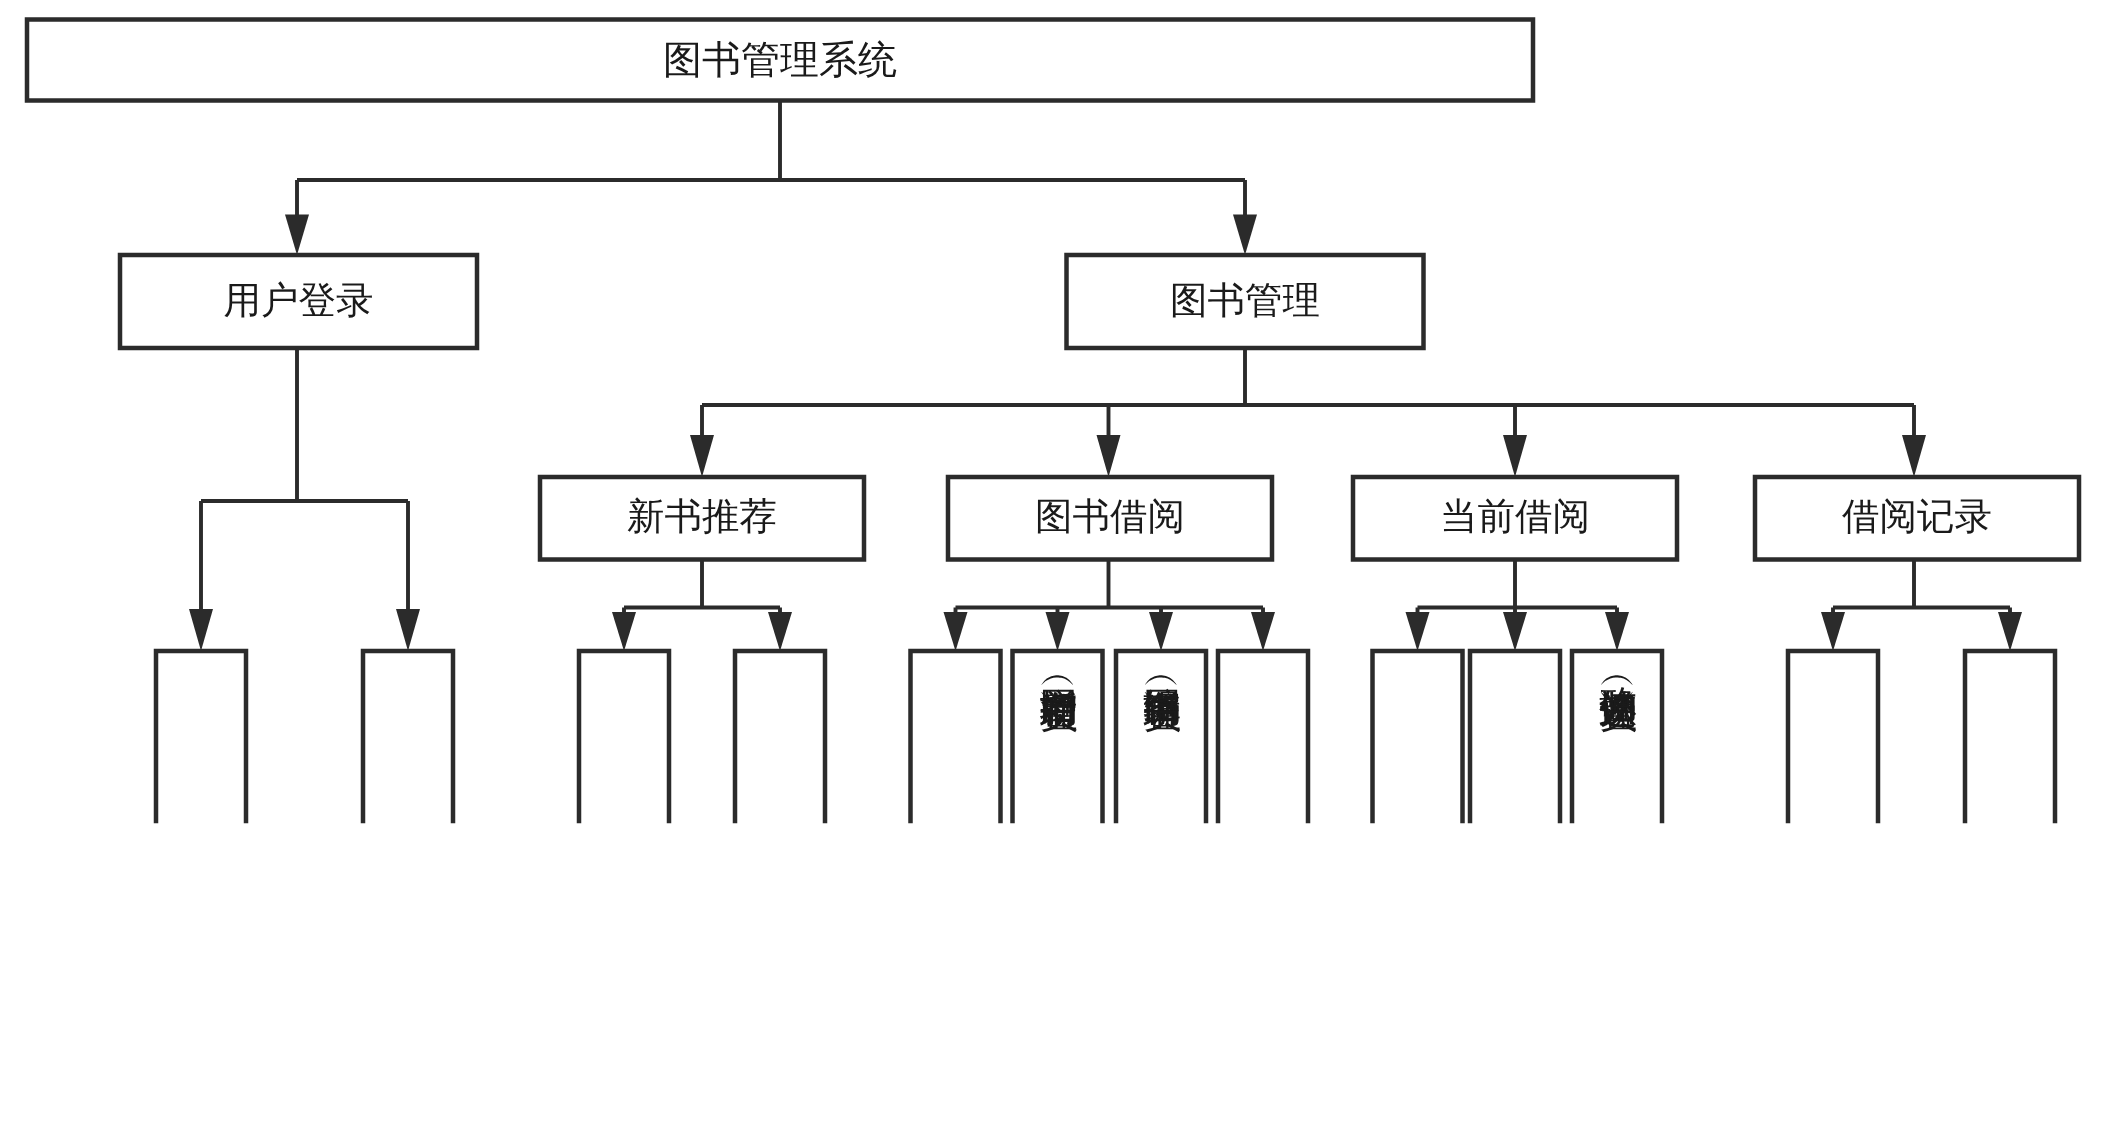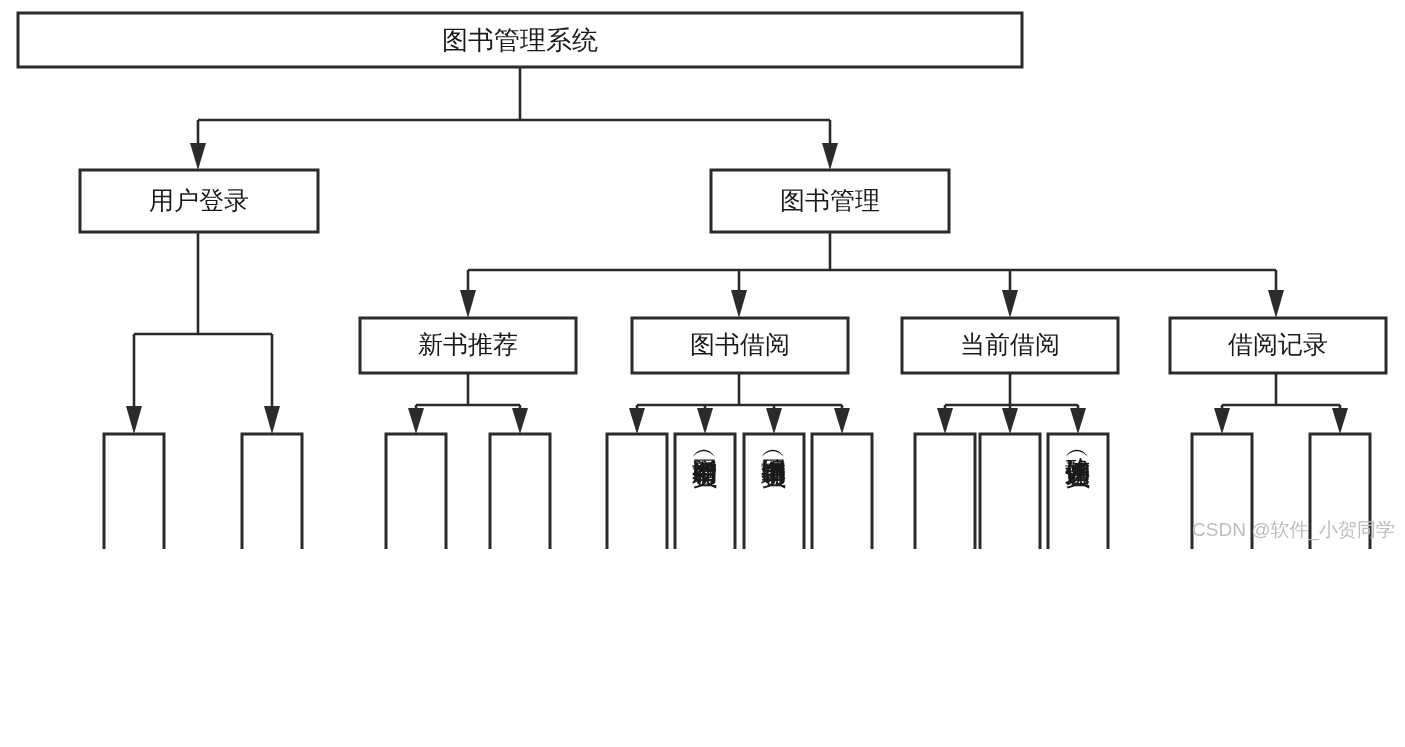--- a/index.html
+++ b/index.html
@@ -270,15 +270,14 @@
   </div>
 
   <div class="leaf-label-wrap" style="left:1192px; top:434px; width:60px; height:299px;">
     <span class="leaf-label">新增借阅记录</span>
   </div>
 
   <div class="leaf-label-wrap" style="left:1310px; top:434px; width:60px; height:299px;">
     <span class="leaf-label">查询借阅记录</span>
   </div>
 
-  <div class="watermark">CSDN @软件_小贺同学</div>
 
 </div>
 
 </body></html>

